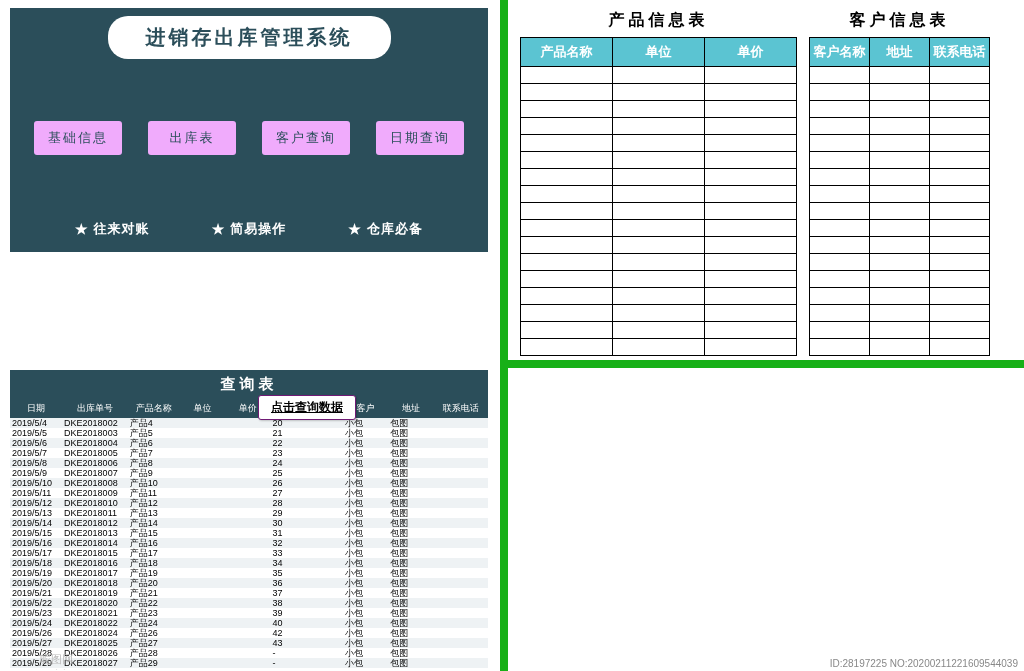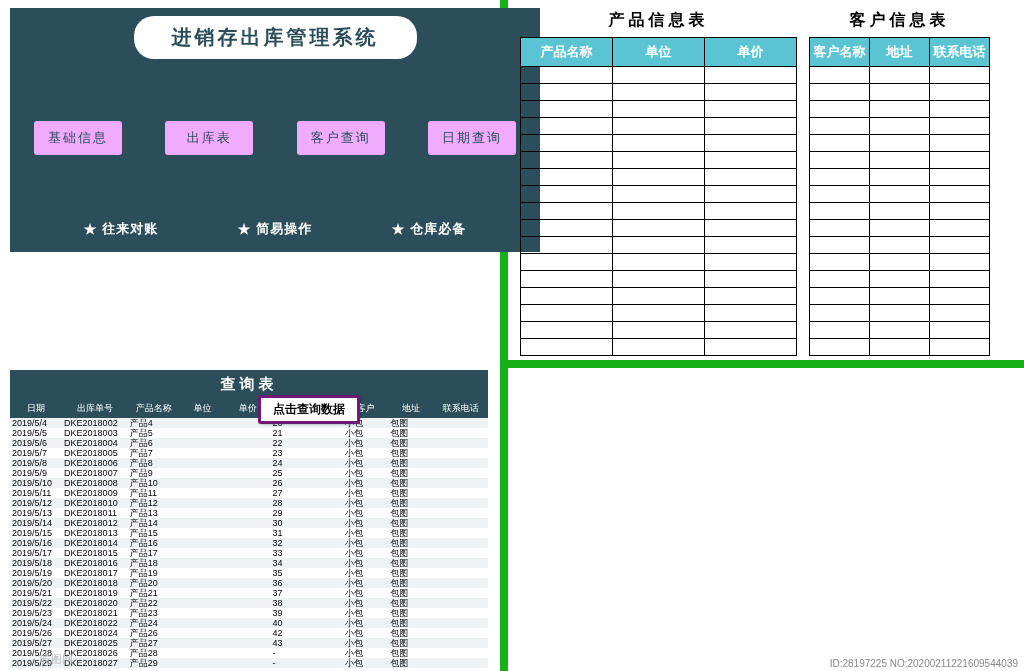--- a/index.html
+++ b/index.html
@@ -9,21 +9,21 @@
     background: #fff;
     position: relative;
     overflow: hidden;
     font-size: 12px;
   }
   .green-vert { position: absolute; left: 500px; top: 0; width: 8px; height: 671px; background: #17b017; }
   .green-horz { position: absolute; left: 500px; top: 360px; width: 524px; height: 8px; background: #17b017; }
 
   
   .panel {
-    position: absolute; left: 10px; top: 8px; width: 530px; height: 244px;
+    position: absolute; left: 10px; top: 8px; width: 478px; height: 244px;
     background: #2b4e5a;
     padding: 8px 14px 6px 14px;
     display: flex; flex-direction: column; justify-content: space-between;
   }
   .panel-title {
     align-self: center;
     background: #fff; border-radius: 20px;
     padding: 8px 38px;
     font-size: 20px; font-weight: bold; color: #2b4e5a;
     letter-spacing: 3px;
@@ -62,23 +62,24 @@
   table.query { width: 100%; border-collapse: collapse; table-layout: fixed; font-size: 9px; }
   table.query thead th {
     background: #2b4e5a; color: #fff; font-weight: normal;
     padding: 3px 0; text-align: center; font-size: 9px;
   }
   table.query tbody td { padding: 0 2px; line-height: 10px; height: 10px; white-space: nowrap; overflow: hidden; }
   table.query tbody tr:nth-child(odd) { background: #eef2f4; }
   table.query tbody tr:nth-child(even) { background: #fff; }
   .qbtn {
     position: absolute; left: 248px; top: 25px;
-    background: #fff; border: 3px solid #701a75; border-radius: 3px;
+    background: #fff; border: 1px solid #701a75; border-radius: 3px;
     font-size: 12px; font-weight: bold; padding: 3px 12px; z-index: 5;
     box-shadow: 1px 1px 2px rgba(0,0,0,.2);
+    text-decoration: underline;
   }
 
   
   .wm-a { position: absolute; left: 40px; bottom: 4px; color: #bbb; font-size: 11px; }
   .wm-b { position: absolute; left: 26px; bottom: -8px; color: #ddd; font-size: 10px; }
   .footer-id { position: absolute; right: 6px; bottom: 2px; color: #888; font-size: 10px; }
 </style>
 </head>
 <body>
 

